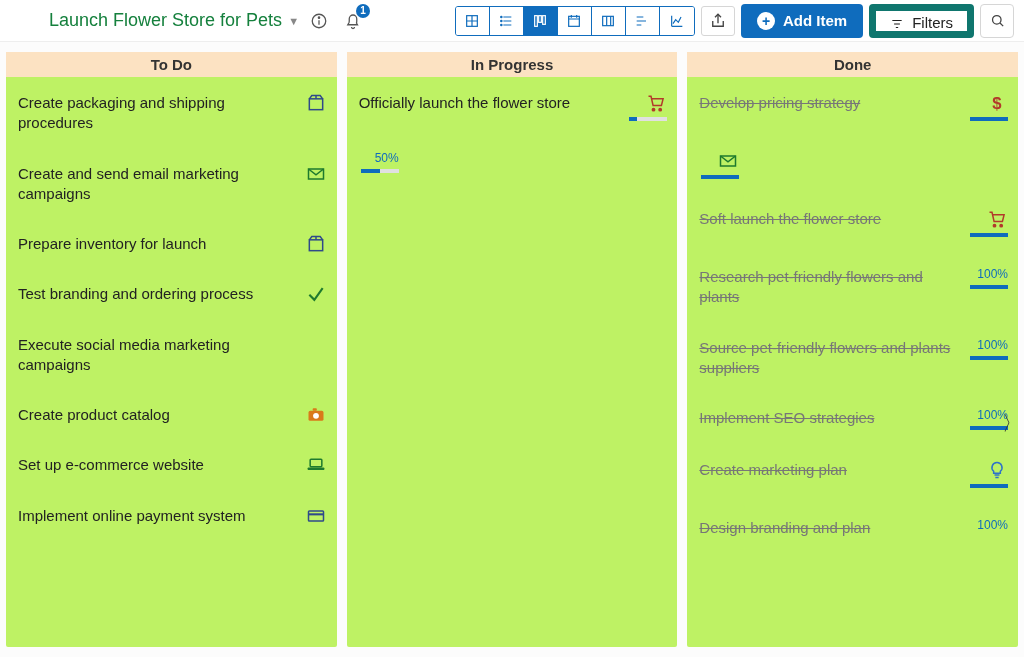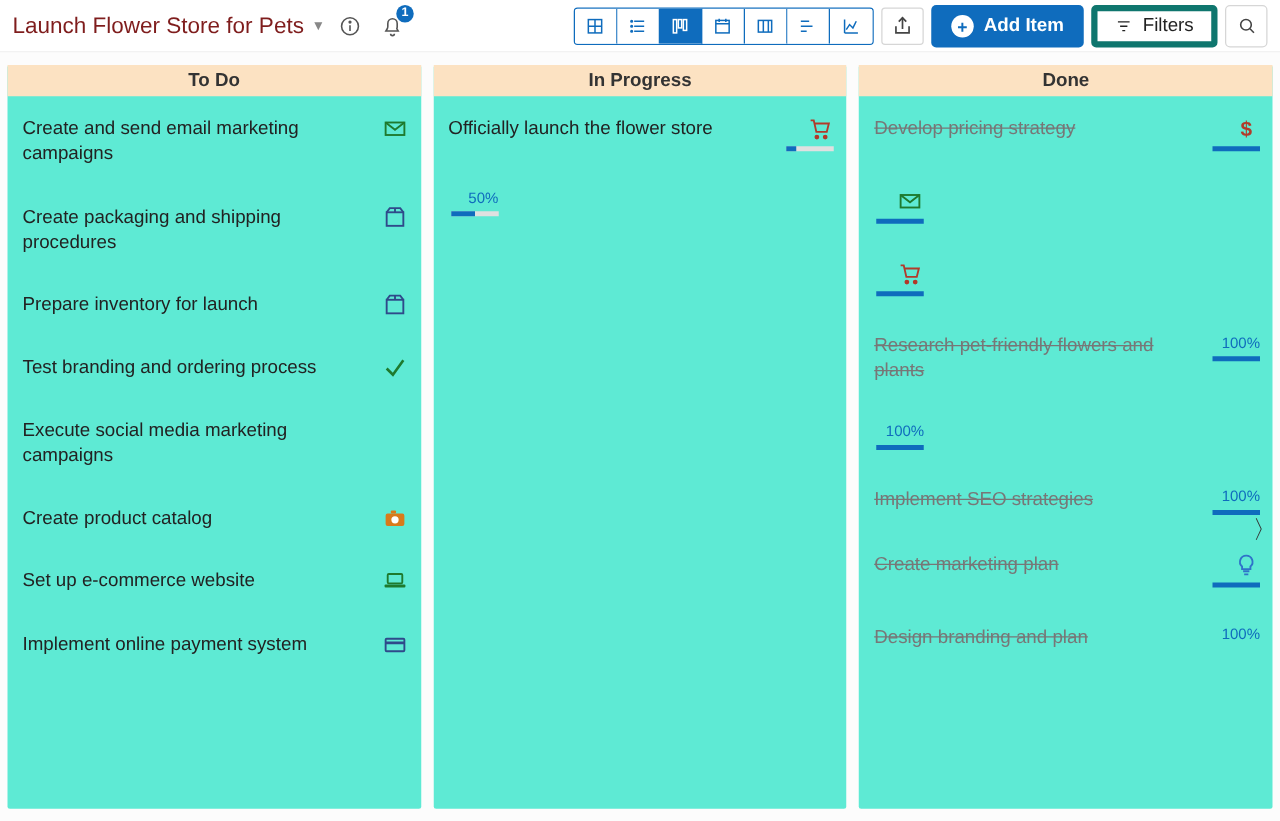--- a/index.html
+++ b/index.html
@@ -16,21 +16,21 @@
   
   .toolbar {
     height: 42px;
     display: flex;
     align-items: center;
     padding: 0 10px;
     gap: 6px;
     border-bottom: 1px solid #eee;
   }
   .title-group { display: flex; align-items: center; gap: 6px; }
-  .page-title { font-size: 18px; font-weight: 400; color: #7f1d1d; }
+  .page-title { font-size: 18px; font-weight: 400; color: #15803d; margin-left: 39px; }
   .chevron-down { color: #888; font-size: 11px; }
 
   .icon-btn {
     width: 28px; height: 28px;
     border: none; background: transparent;
     display: flex; align-items: center; justify-content: center;
     border-radius: 4px; cursor: pointer; color: #555;
   }
   .icon-btn svg { width: 18px; height: 18px; }
 
@@ -79,23 +79,23 @@
   }
   .add-plus {
     width: 18px; height: 18px; border-radius: 50%;
     background: #fff; color: #0f6cbd;
     display: flex; align-items: center; justify-content: center;
     font-weight: 700; font-size: 14px;
   }
 
   .filters-btn {
     height: 34px; padding: 0 14px;
-    border: 5px solid #0f766e; border-radius: 4px;
+    border: 7px solid #0f766e; border-radius: 4px;
     background: #fff; font-size: 15px; color: #222;
-    display: flex; align-items: center; gap: 8px;
+    display: flex; align-items: flex-end; gap: 8px;
     cursor: pointer;
   }
   .filters-btn svg { width: 14px; height: 14px; }
 
   .search-btn {
     width: 34px; height: 34px;
     border: 1px solid #d6d6d6; border-radius: 4px;
     background: #fff;
     display: flex; align-items: center; justify-content: center;
     cursor: pointer; color: #444;
@@ -105,21 +105,21 @@
   .board {
     display: flex;
     gap: 10px;
     padding: 10px 6px;
     height: calc(100% - 42px);
     background: #fcfcfc;
     position: relative;
   }
   .column {
     flex: 1;
-    background: #5eead4;
+    background: #bef264;
     border-radius: 2px;
     display: flex; flex-direction: column;
     min-width: 0;
   }
   .col-header {
     background: #fce2c2;
     color: #333;
     font-weight: 700;
     text-align: center;
     padding: 4px 0;
@@ -271,43 +271,43 @@
       </svg>
   </button>
 </div>
 
 <div class="board">
 
   <div class="column">
     <div class="col-header">To Do</div>
     <div class="col-body" id="col-todo">
         <div class="card">
-          <div class="card-title">Create and send email marketing campaigns</div>
-          <div class="card-side">
-            <span class="task-icon">
-              <svg viewBox="0 0 24 24" fill="none" stroke="#1e7a2e" stroke-width="1.8">
-                <rect x="3" y="6" width="18" height="12"></rect>
-                <path d="M3 6l9 7 9-7"></path>
-              </svg>
-            </span>
-          </div>
-        </div>
-        <div class="card">
           <div class="card-title">Create packaging and shipping procedures</div>
           <div class="card-side">
             <span class="task-icon">
               <svg viewBox="0 0 24 24" fill="none" stroke="#2f4a8a" stroke-width="1.8">
                 <rect x="4" y="7" width="16" height="13"></rect>
                 <path d="M4 7l3-4h10l3 4"></path>
                 <line x1="12" y1="7" x2="12" y2="3"></line>
               </svg>
             </span>
           </div>
         </div>
         <div class="card">
+          <div class="card-title">Create and send email marketing campaigns</div>
+          <div class="card-side">
+            <span class="task-icon">
+              <svg viewBox="0 0 24 24" fill="none" stroke="#1e7a2e" stroke-width="1.8">
+                <rect x="3" y="6" width="18" height="12"></rect>
+                <path d="M3 6l9 7 9-7"></path>
+              </svg>
+            </span>
+          </div>
+        </div>
+        <div class="card">
           <div class="card-title">Prepare inventory for launch</div>
           <div class="card-side">
             <span class="task-icon">
               <svg viewBox="0 0 24 24" fill="none" stroke="#2f4a8a" stroke-width="1.8">
                 <rect x="4" y="7" width="16" height="13"></rect>
                 <path d="M4 7l3-4h10l3 4"></path>
                 <line x1="12" y1="7" x2="12" y2="3"></line>
               </svg>
             </span>
           </div>
@@ -415,20 +415,21 @@
                 <rect x="3" y="6" width="18" height="12"></rect>
                 <path d="M3 6l9 7 9-7"></path>
               </svg>
             </span>
             <div class="progress-track">
               <div class="progress-fill" style="width: 100%;"></div>
             </div>
           </div>
         </div>
         <div class="card">
+          <div class="card-title done">Soft launch the flower store</div>
           <div class="card-side">
             <span class="task-icon">
               <svg viewBox="0 0 24 24" fill="none" stroke="#b23a2a" stroke-width="1.8">
                 <circle cx="9" cy="20" r="1.4" fill="#b23a2a"></circle>
                 <circle cx="17" cy="20" r="1.4" fill="#b23a2a"></circle>
                 <path d="M3 4h3l2.5 11h10l2-8H7"></path>
               </svg>
             </span>
             <div class="progress-track">
               <div class="progress-fill" style="width: 100%;"></div>
@@ -438,20 +439,21 @@
         <div class="card">
           <div class="card-title done">Research pet-friendly flowers and plants</div>
           <div class="card-side">
             <span class="pct-label">100%</span>
             <div class="progress-track">
               <div class="progress-fill" style="width: 100%;"></div>
             </div>
           </div>
         </div>
         <div class="card">
+          <div class="card-title done">Source pet-friendly flowers and plants suppliers</div>
           <div class="card-side">
             <span class="pct-label">100%</span>
             <div class="progress-track">
               <div class="progress-fill" style="width: 100%;"></div>
             </div>
           </div>
         </div>
         <div class="card">
           <div class="card-title done">Implement SEO strategies</div>
           <div class="card-side">

